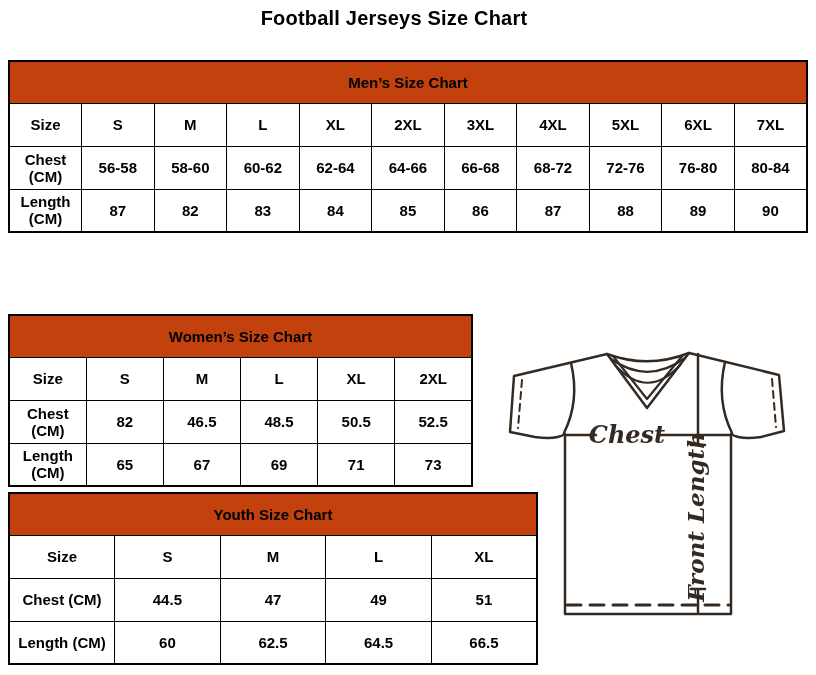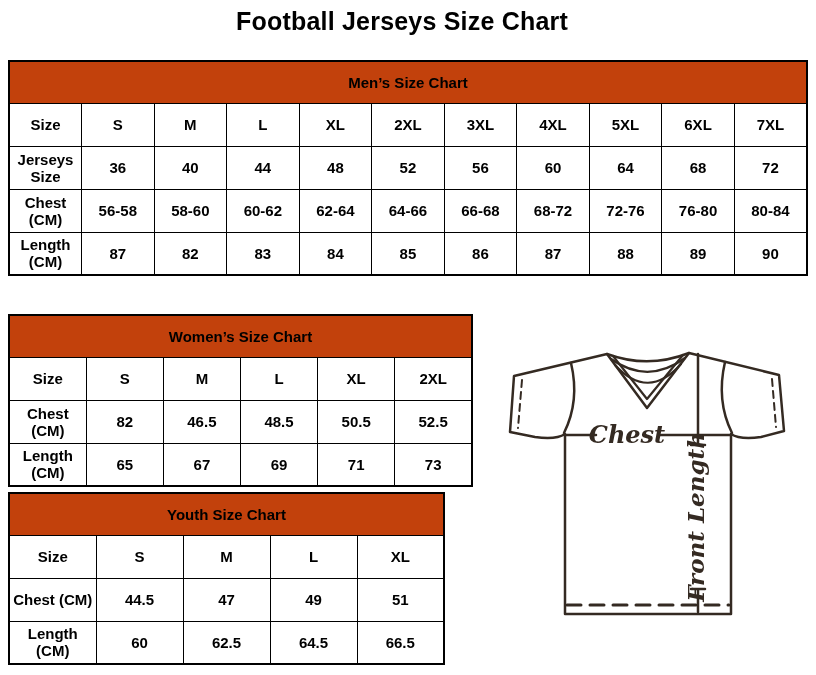--- a/index.html
+++ b/index.html
@@ -3,39 +3,39 @@
 <meta charset="utf-8">
 <style>
   * { margin: 0; padding: 0; box-sizing: border-box; }
   html, body { background: #ffffff; }
   body {
     width: 816px; height: 675px; position: relative;
     font-family: "Liberation Sans", sans-serif;
     color: #000;
   }
   .page-title {
-    position: absolute; top: 7px; left: 12px; width: 780px;
-    text-align: center; font-size: 25px; font-weight: bold;
+    position: absolute; top: 7px; left: 4px; width: 780px;
+    text-align: center; font-size: 20px; font-weight: bold;
     letter-spacing: 0.2px;
   }
   table.size-table {
     position: absolute; border-collapse: collapse; table-layout: fixed;
     background: #fff; border: 2px solid #000;
   }
   table.size-table td {
     border: 1.5px solid #000; text-align: center; vertical-align: middle;
     font-weight: bold; font-size: 15px; padding: 0; overflow: hidden;
   }
   td.table-header-cell {
     background: #c2410c; height: 42px; font-size: 16px;
   }
   table.size-table tbody td { height: 43px; }
   table.men   { left: 8px; top: 60px;  width: 800px; }
   table.women { left: 8px; top: 314px; width: 465px; }
-  table.youth { left: 8px; top: 492px; width: 437px; }
+  table.youth { left: 8px; top: 492px; width: 530px; }
   table.men   td.row-label { width: 117px; }
   table.women td.row-label { width: 122px; }
   table.youth td.row-label { width: 122px; }
   .jersey-wrap { position: absolute; left: 501px; top: 338px; width: 300px; height: 292px; }
   .jersey-wrap svg { display: block; }
   .measure-label {
     font-family: "DejaVu Serif", "Liberation Serif", serif;
     font-style: italic; font-weight: bold;
   }
 </style>
@@ -56,33 +56,20 @@
         <td>S</td>
         <td>M</td>
         <td>L</td>
         <td>XL</td>
         <td>2XL</td>
         <td>3XL</td>
         <td>4XL</td>
         <td>5XL</td>
         <td>6XL</td>
         <td>7XL</td>
-      </tr>
-      <tr>
-        <td class="row-label">Jerseys Size</td>
-        <td>36</td>
-        <td>40</td>
-        <td>44</td>
-        <td>48</td>
-        <td>52</td>
-        <td>56</td>
-        <td>60</td>
-        <td>64</td>
-        <td>68</td>
-        <td>72</td>
       </tr>
       <tr>
         <td class="row-label">Chest (CM)</td>
         <td>56-58</td>
         <td>58-60</td>
         <td>60-62</td>
         <td>62-64</td>
         <td>64-66</td>
         <td>66-68</td>
         <td>68-72</td>

